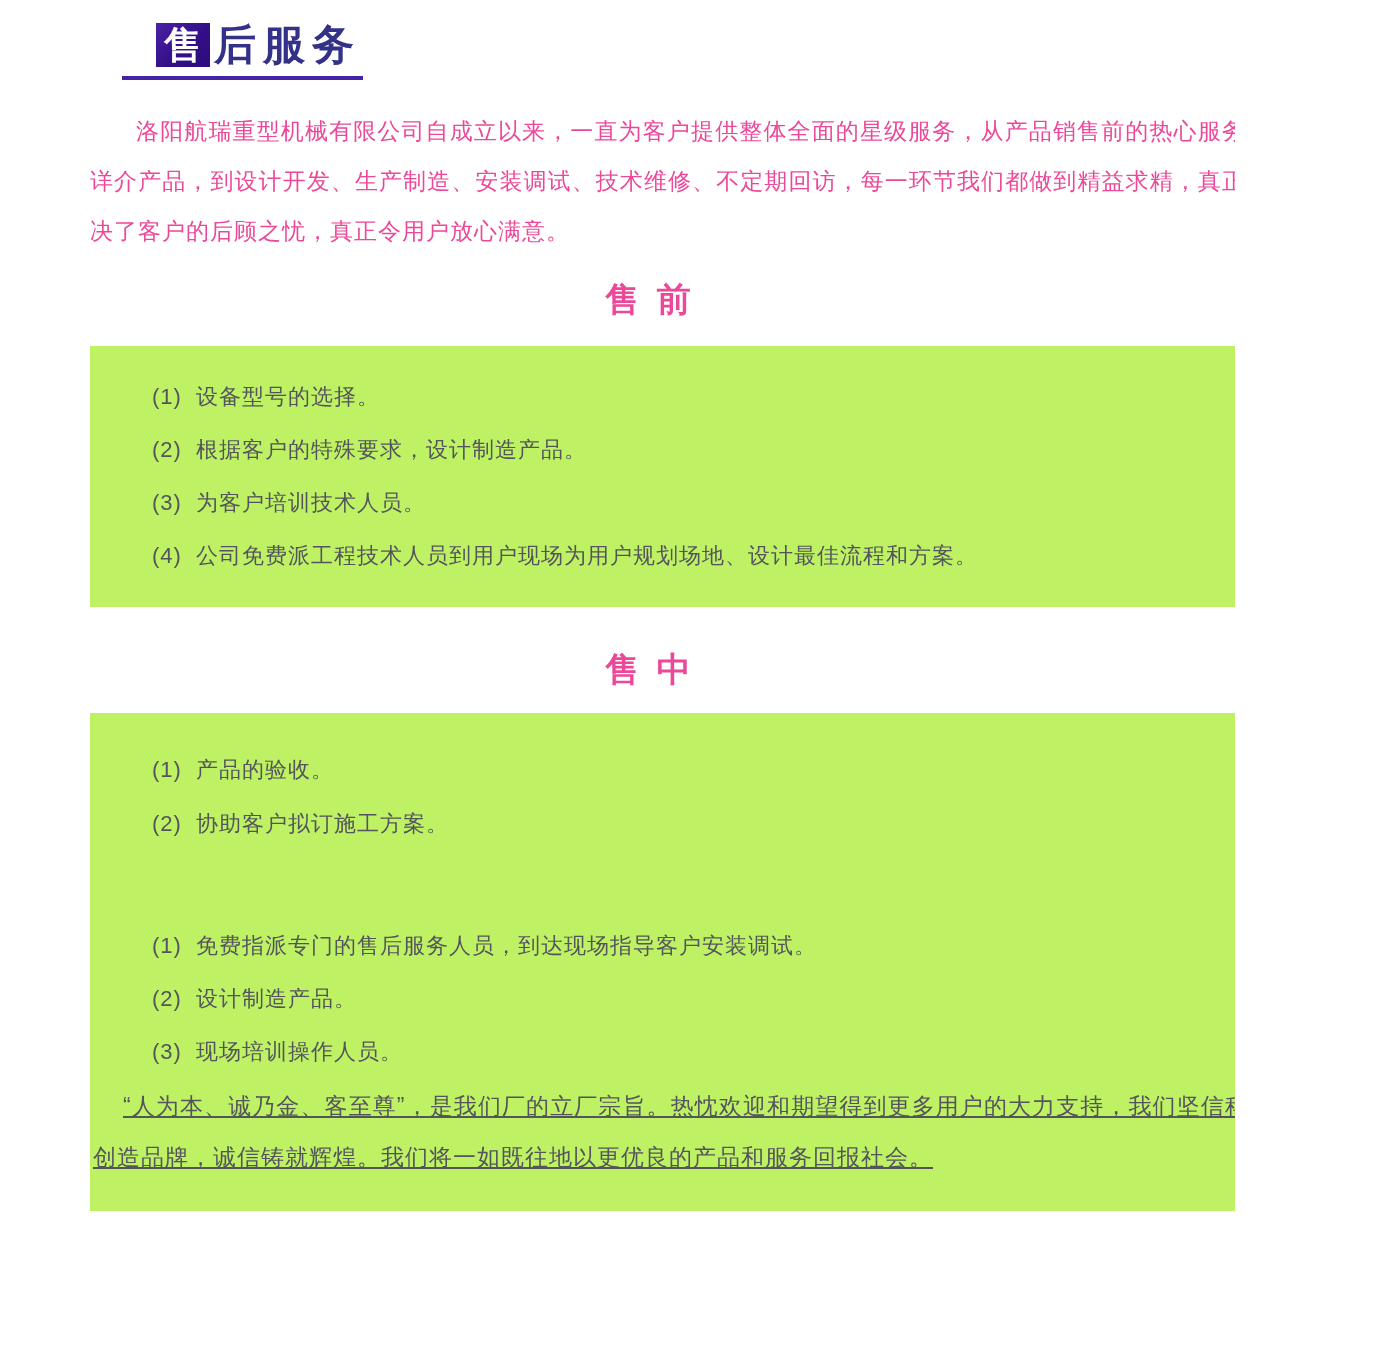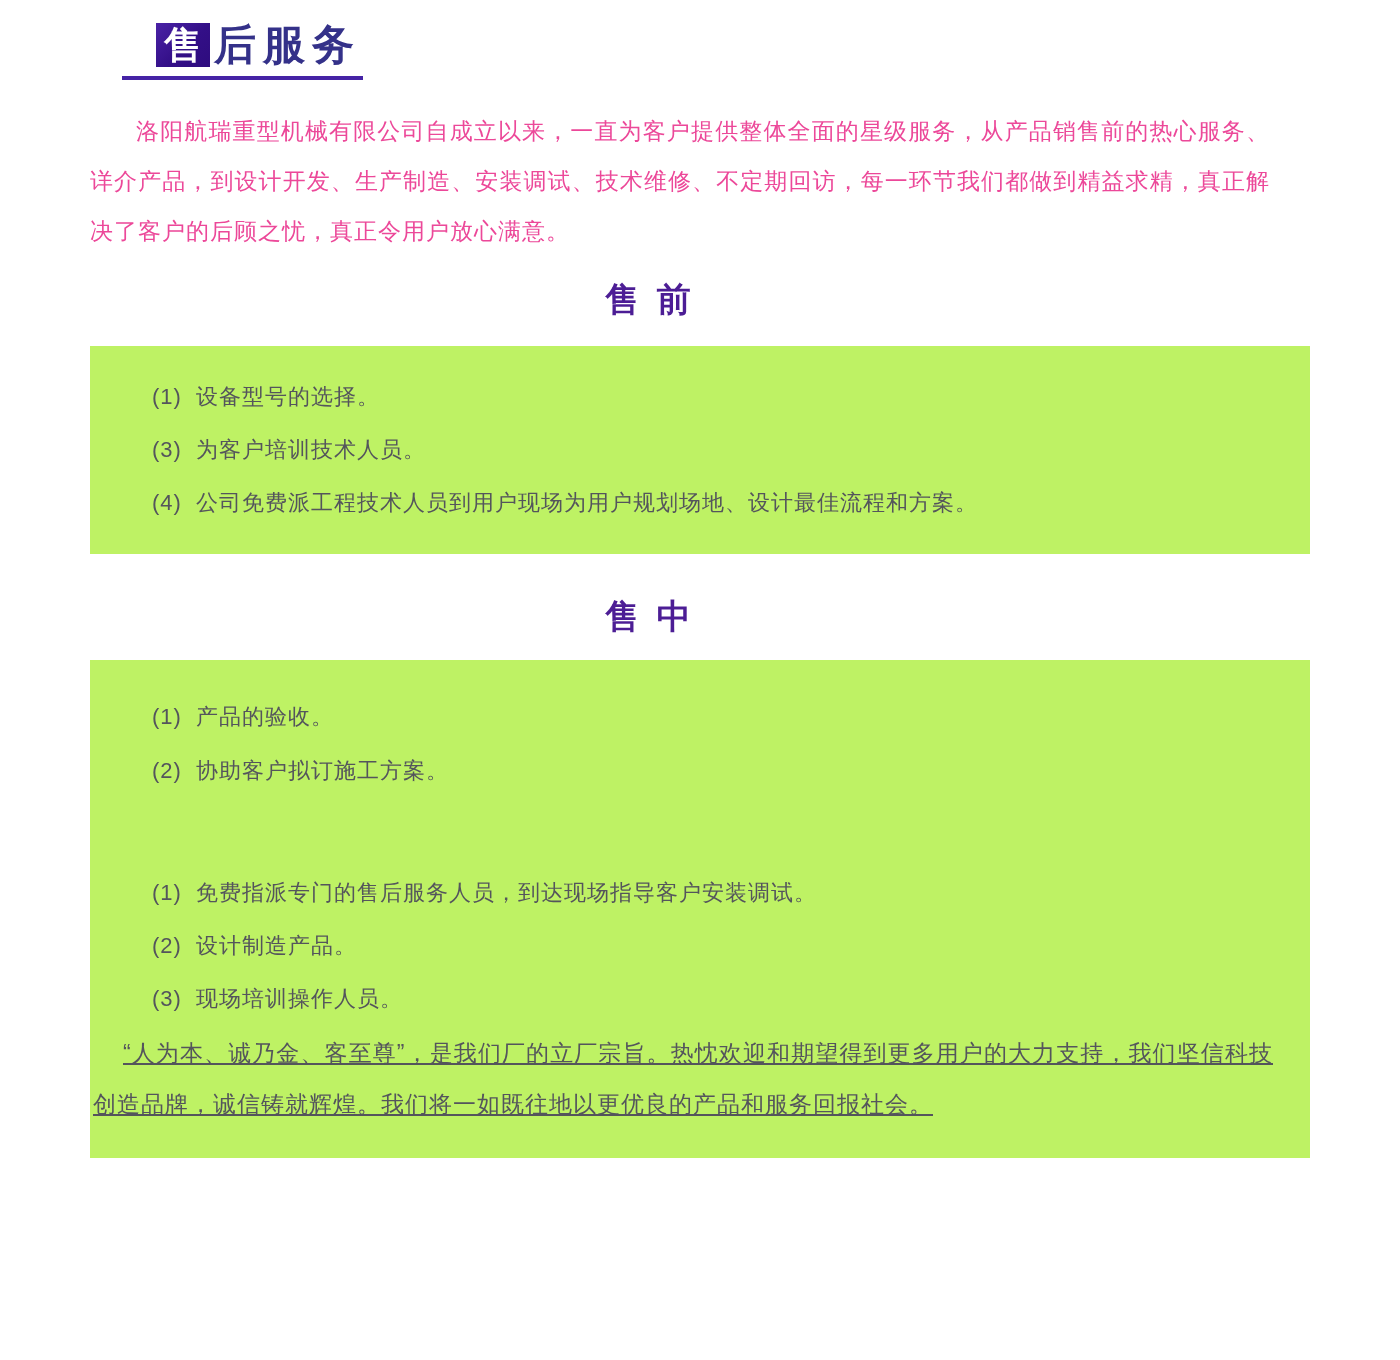--- a/index.html
+++ b/index.html
@@ -3,21 +3,21 @@
 <meta charset="utf-8">
 <style>
   html, body {
     margin: 0;
     padding: 0;
     background: #ffffff;
     font-family: "Liberation Sans", "DejaVu Sans", sans-serif;
   }
   .page {
     position: relative;
-    width: 1400px;
+    width: 1235px;
     height: 1360px;
     background: #ffffff;
     overflow: hidden;
     border-radius: 22px;
   }
 
   
   .title-block {
     display: inline-block;
     margin: 23px 0 0 122px;
@@ -57,21 +57,21 @@
     letter-spacing: 1px;
   }
 
   
   .section-heading {
     width: 1300px;
     margin: 0;
     text-align: center;
     font-size: 34px;
     font-weight: bold;
-    color: #4c1d95;
+    color: #ec4899;
     letter-spacing: 4px;
     line-height: 45px;
   }
   .heading-presale   { margin-top: 21px; }
   .heading-midsale   { margin-top: 40px; }
   .heading-aftersale { margin-top: 62px; }
 
   
   .panel {
     width: 1220px;
@@ -123,20 +123,21 @@
     <span class="title-first">售</span><span class="title-rest">后服务</span>
   </div>
 
   <p class="intro">洛阳航瑞重型机械有限公司自成立以来，一直为客户提供整体全面的星级服务，从产品销售前的热心服务、详介产品，到设计开发、生产制造、安装调试、技术维修、不定期回访，每一环节我们都做到精益求精，真正解决了客户的后顾之忧，真正令用户放心满意。</p>
 
   <h2 class="section-heading heading-presale">售 前</h2>
 
   <div class="panel panel-presale">
     <ul class="item-list">
         <li class="list-item"><span class="item-num">(1)</span><span class="item-text">设备型号的选择。</span></li>
+        <li class="list-item"><span class="item-num">(2)</span><span class="item-text">根据客户的特殊要求，设计制造产品。</span></li>
         <li class="list-item"><span class="item-num">(3)</span><span class="item-text">为客户培训技术人员。</span></li>
         <li class="list-item"><span class="item-num">(4)</span><span class="item-text">公司免费派工程技术人员到用户现场为用户规划场地、设计最佳流程和方案。</span></li>
       </ul>
   </div>
 
   <h2 class="section-heading heading-midsale">售 中</h2>
 
   <div class="panel panel-midsale">
     <ul class="item-list">
         <li class="list-item"><span class="item-num">(1)</span><span class="item-text">产品的验收。</span></li>

